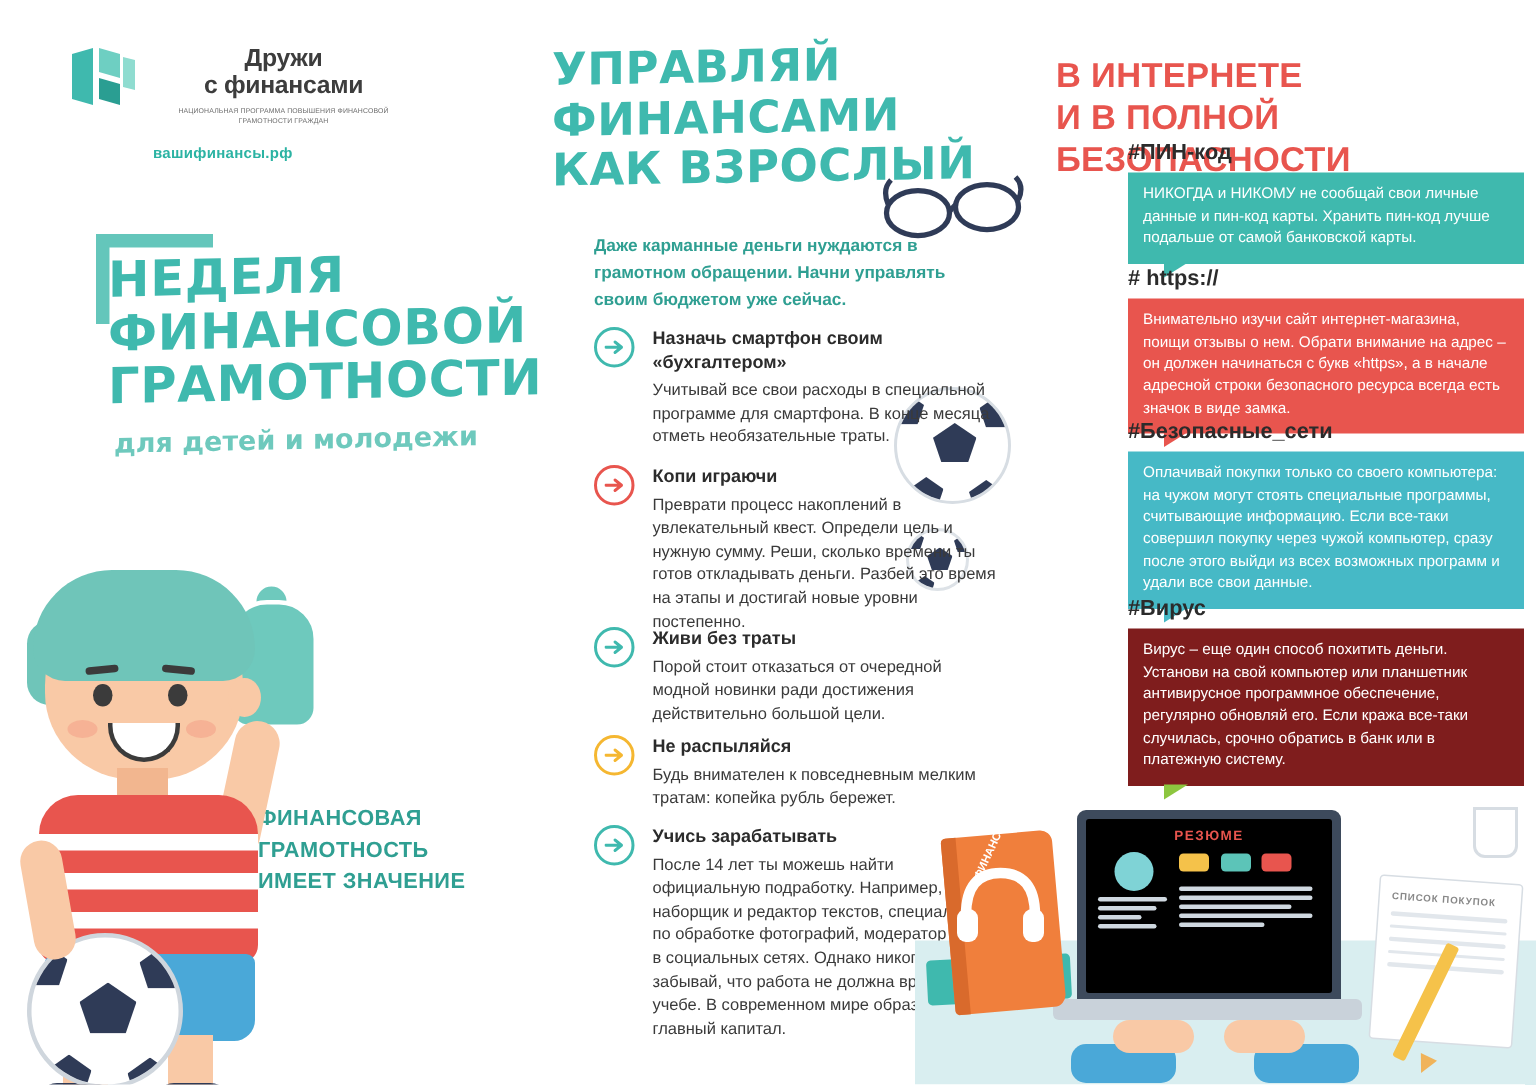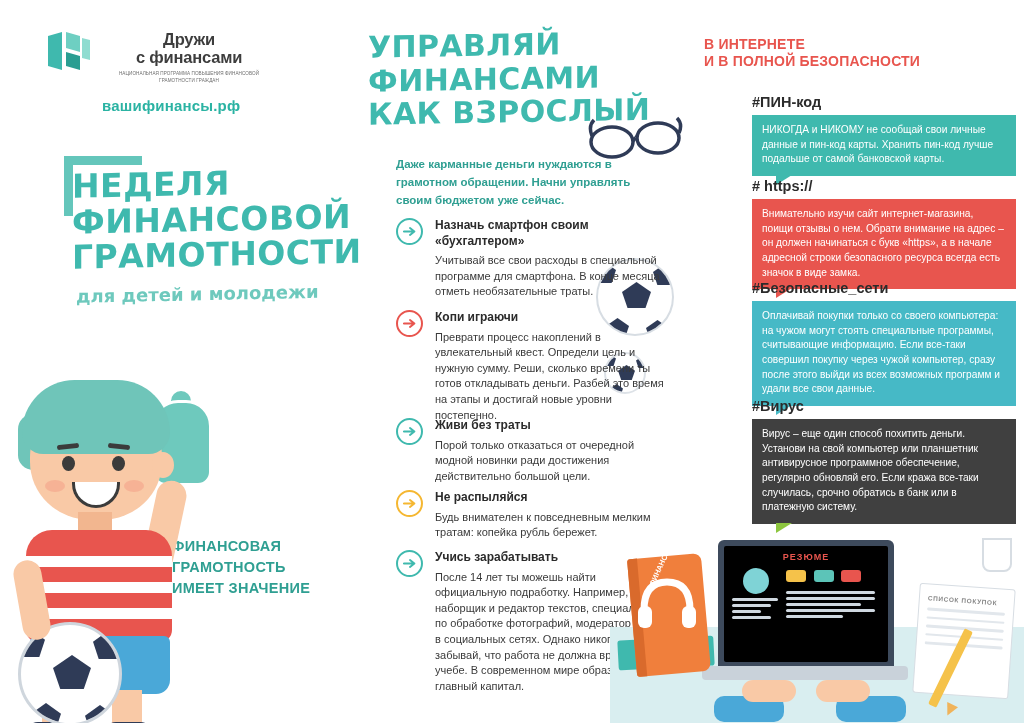--- a/index.html
+++ b/index.html
@@ -35,21 +35,21 @@
     font-size: 16.5px; font-weight: bold; color: #3d3d3d;
     line-height: 1.12; letter-spacing: -0.2px;
   }
   .logo-text-sub {
     font-size: 4.6px; color: #6d6d6d; line-height: 1.5;
     margin-top: 4px; letter-spacing: 0.1px;
     text-transform: uppercase;
   }
   .logo-site {
     margin-top: 12px; margin-left: 56px;
-    font-size: 15px; font-weight: bold; color: #2bb3a3;
+    font-size: 10px; font-weight: bold; color: #2bb3a3;
     letter-spacing: 0.2px;
   }
 
   
   .week-title-wrap {
     position: absolute;
     left: 60px; top: 160px;
     width: 290px;
   }
   .brush-corner {
@@ -285,21 +285,21 @@
 
   
   .right-col {
     position: absolute;
     left: 700px; top: 0;
     width: 324px; height: 723px;
   }
   .right-title {
     position: absolute; left: 4px; top: 36px;
     width: 318px;
-    font-size: 14px; font-weight: bold;
+    font-size: 23px; font-weight: bold;
     color: #e8554e;
     line-height: 1.22;
     text-transform: uppercase;
     letter-spacing: 0.2px;
   }
   .sec { position: absolute; left: 4px; width: 312px; padding-left: 48px; }
   .sec h4 {
     margin: 0 0 5px 0;
     font-size: 14.5px; font-weight: bold; color: #2b2b2b;
   }
@@ -556,21 +556,21 @@
       <p>Преврати процесс накоплений в увлекательный квест. Определи цель и нужную сумму. Реши, сколько времени ты готов откладывать деньги. Разбей это время на этапы и достигай новые уровни постепенно.</p>
     </div>
 
     <div class="tip" style="top:418px">
       <div class="arrow" style="border:2.5px solid #3fb9ae">
         <svg viewBox="0 0 16 12" width="14" height="11">
             <path d="M1 6 H12 M8 2 L13 6 L8 10" fill="none" stroke="#3fb9ae" stroke-width="2.2" stroke-linecap="round" stroke-linejoin="round"></path>
           </svg>
       </div>
       <h3>Живи без траты</h3>
-      <p>Порой только отказаться от очередной модной новинки ради достижения действительно большой цели.</p>
+      <p>Порой стоит отказаться от очередной модной новинки ради достижения действительно большой цели.</p>
     </div>
 
     <div class="tip" style="top:490px">
       <div class="arrow" style="border:2.5px solid #f5b731">
         <svg viewBox="0 0 16 12" width="14" height="11">
             <path d="M1 6 H12 M8 2 L13 6 L8 10" fill="none" stroke="#f5b731" stroke-width="2.2" stroke-linecap="round" stroke-linejoin="round"></path>
           </svg>
       </div>
       <h3>Не распыляйся</h3>
       <p>Будь внимателен к повседневным мелким тратам: копейка рубль бережет.</p>
@@ -612,21 +612,21 @@
     <div class="sec" style="top:280px">
       <h4>#Безопасные_сети</h4>
       <div class="bubble" style="background:#46b9c6;color:#46b9c6;">
         <span style="color:#fff;display:block">Оплачивай покупки только со своего компьютера: на чужом могут стоять специальные программы, считывающие информацию. Если все-таки совершил покупку через чужой компьютер, сразу после этого выйди из всех возможных программ и удали все свои данные.</span>
         <span class="tail"></span>
       </div>
     </div>
 
     <div class="sec" style="top:398px">
       <h4>#Вирус</h4>
-      <div class="bubble" style="background:#404040;color:#8dc63f;">
+      <div class="bubble" style="background:#7f1d1d;color:#8dc63f;">
         <span style="color:#fff;display:block">Вирус – еще один способ похитить деньги. Установи на свой компьютер или планшетник антивирусное программное обеспечение, регулярно обновляй его. Если кража все-таки случилась, срочно обратись в банк или в платежную систему.</span>
         <span class="tail"></span>
       </div>
     </div>
   </div>
 
   <div class="desk">
     <div class="desk-bg"></div>
 
     <div class="notepad">

